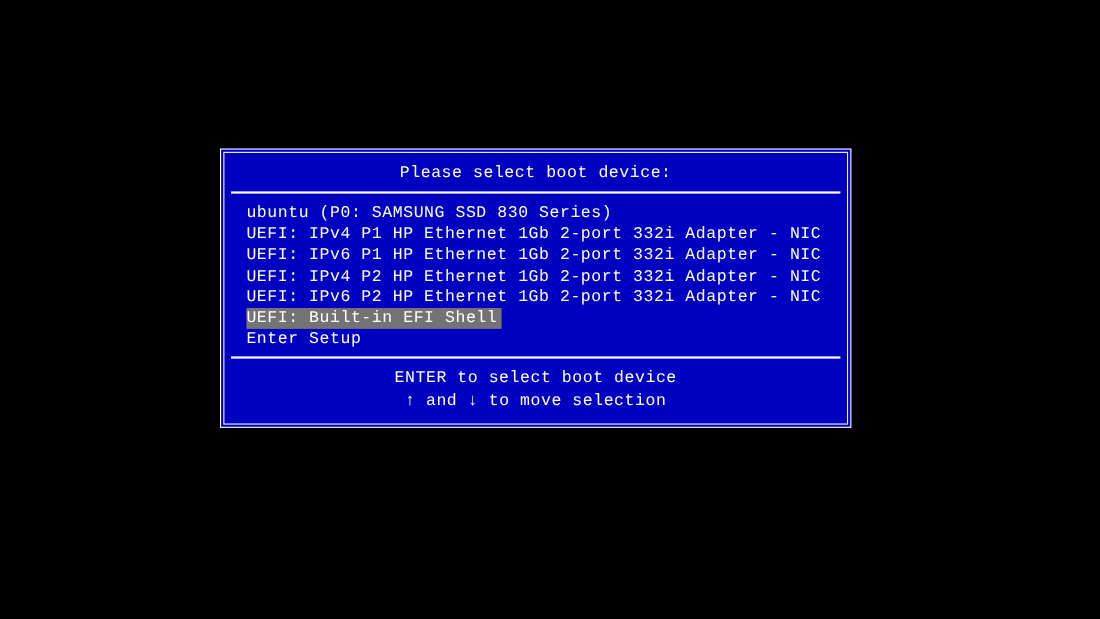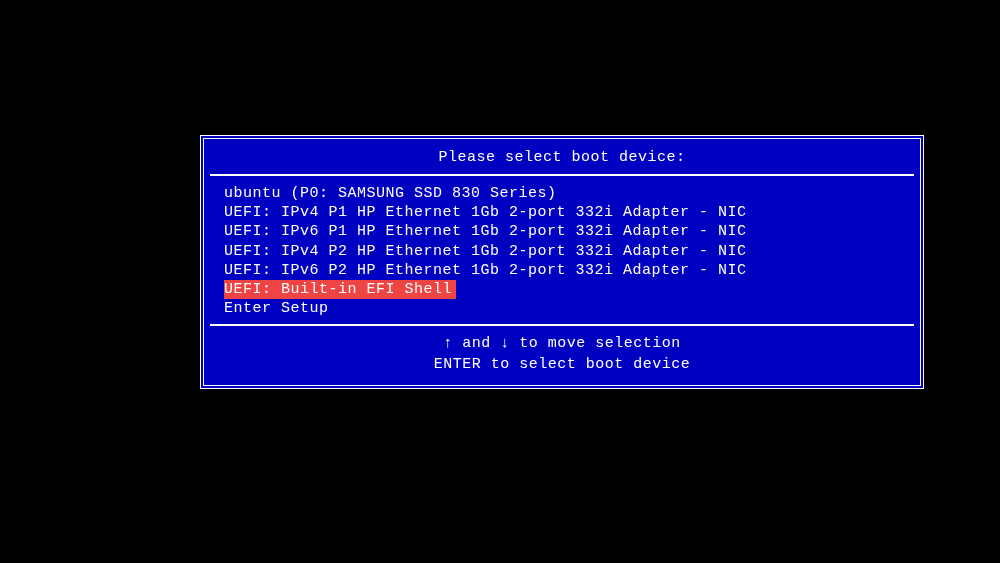--- a/index.html
+++ b/index.html
@@ -11,21 +11,21 @@
       font-size: 15px;
       color: #fff;
       position: relative;
       overflow: hidden;
       letter-spacing: 0.5px;
     }
     .boot-box {
       position: absolute;
       left: 200px;
       top: 135px;
-      width: 724px;
+      width: 574px;
       background: #0000c0;
       border: 4px double #fff;
       padding: 0;
     }
     .title-row {
       text-align: center;
       padding: 10px 0 8px 0;
       border-bottom: 2px solid #fff;
       margin: 0 6px;
     }
@@ -33,21 +33,21 @@
       padding: 8px 20px 6px 20px;
       min-height: 130px;
       font-family: Liberation Mono, monospace;
     }
     .device-item {
       line-height: 1.28;
       white-space: nowrap;
       cursor: default;
     }
     .device-item.selected {
-      background: #ef4444;
+      background: #737373;
       color: #fff;
       display: inline-block;
       padding-right: 4px;
     }
     .hints {
       border-top: 2px solid #fff;
       margin: 0 6px;
       padding: 8px 0 10px 0;
       text-align: center;
       line-height: 1.35;
@@ -59,18 +59,18 @@
   </style>
 </head>
 <body>
 
 <div class="boot-box">
   <div class="title-row">Please select boot device:</div>
 
   <div class="device-list" id="device-list"><div class="device-item">ubuntu (P0: SAMSUNG SSD 830 Series)</div><div class="device-item">UEFI: IPv4 P1 HP Ethernet 1Gb 2-port 332i Adapter - NIC</div><div class="device-item">UEFI: IPv6 P1 HP Ethernet 1Gb 2-port 332i Adapter - NIC</div><div class="device-item">UEFI: IPv4 P2 HP Ethernet 1Gb 2-port 332i Adapter - NIC</div><div class="device-item">UEFI: IPv6 P2 HP Ethernet 1Gb 2-port 332i Adapter - NIC</div><div class="device-item selected">UEFI: Built-in EFI Shell</div><div class="device-item">Enter Setup</div></div>
 
   <div class="hints">
+    <div>ENTER to select boot device</div>
     <div>
       <span class="arrow">↑</span><span> and </span><span class="arrow">↓</span><span> to move selection</span>
     </div>
-    <div>ENTER to select boot device</div>
   </div>
 </div>
 
 </body></html>

